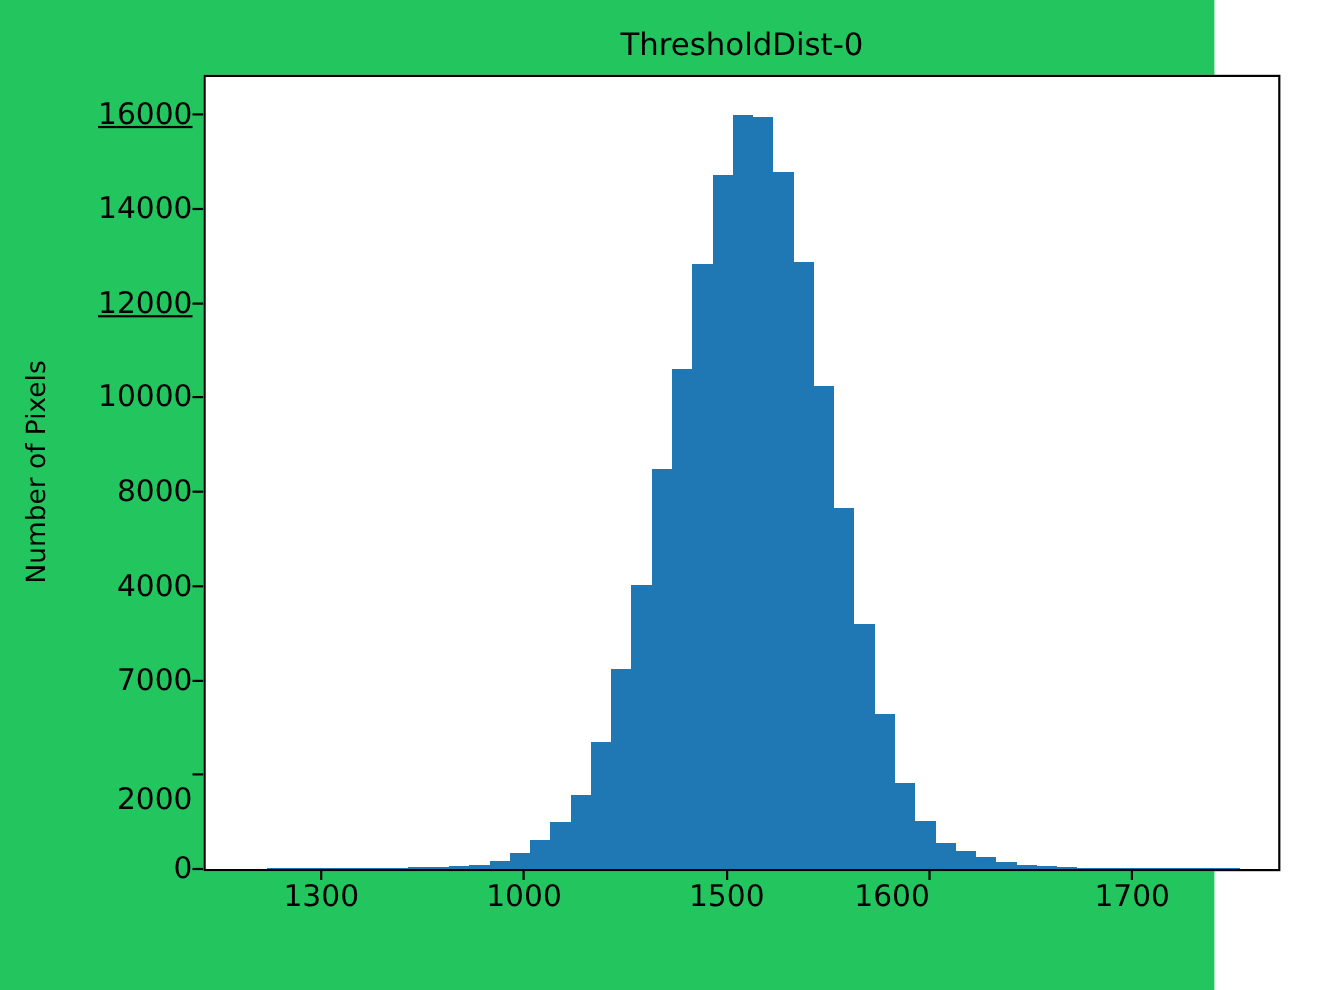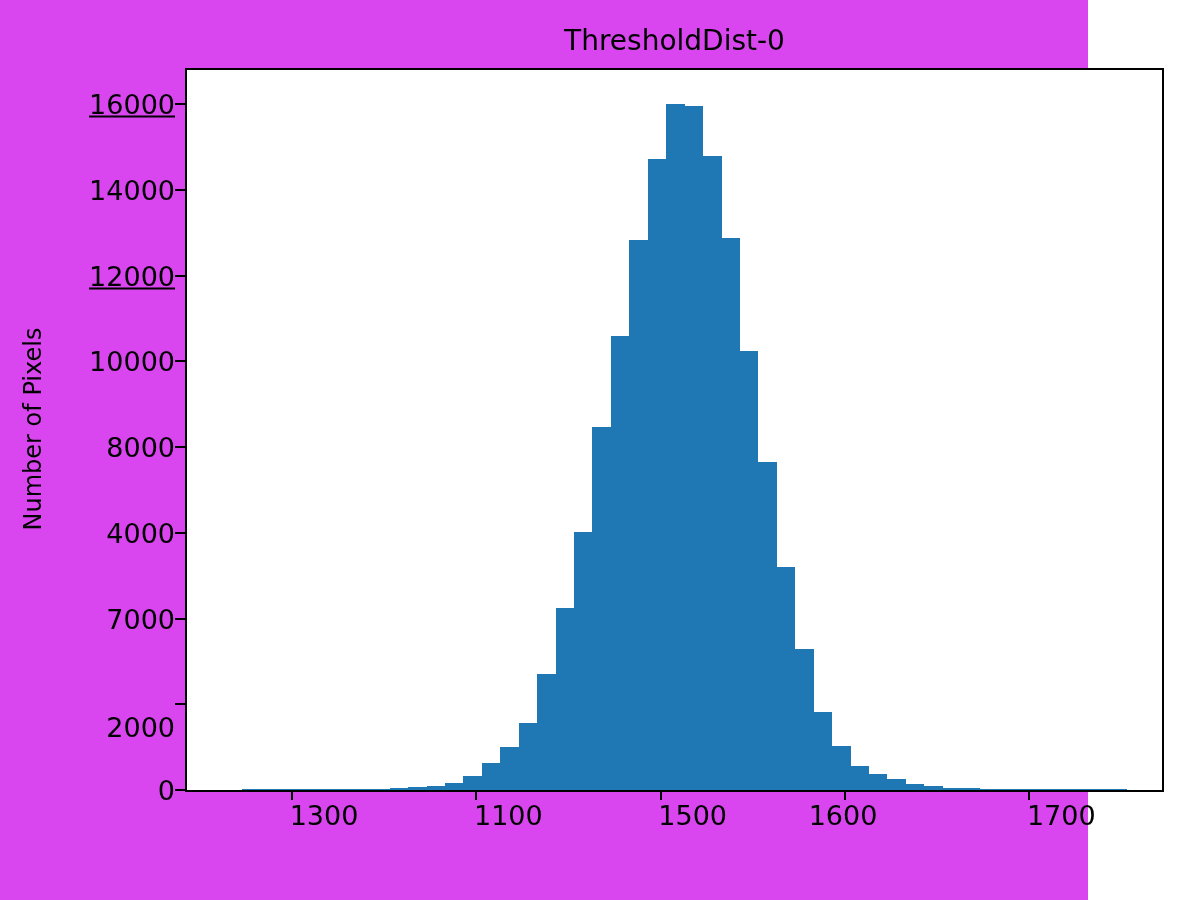--- a/index.html
+++ b/index.html
@@ -12,21 +12,22 @@
     width: 1200px;
     height: 900px;
     font-family: "DejaVu Sans", sans-serif;
     overflow: hidden;
   }
 
   #figure {
     position: relative;
     width: 1088px;
     height: 900px;
-    background: #d946ef;
+    background: #22c55e;
+    padding-left: 16px;
   }
 
   
   #chart-title {
     position: absolute;
     left: 185px;
     top: 24px;
     width: 979px;
     text-align: center;
     font-size: 28px;
@@ -92,21 +93,20 @@
   
   .xtick-label {
     position: absolute;
     top: 802px;
     text-align: center;
     font-size: 27px;
     color: #000000;
     line-height: 27px;
     white-space: nowrap;
     transform: translateX(-50%);
-    margin-left: 32px;
   }
   .xtick-mark {
     position: absolute;
     top: 790px;
     width: 2px;
     height: 10px;
     background: #000000;
   }
 
   
@@ -225,21 +225,21 @@
 
   <div id="xtick-marks">
       <div class="xtick-mark" style="left: 291.057px;"></div>
       <div class="xtick-mark" style="left: 475.367px;"></div>
       <div class="xtick-mark" style="left: 659.677px;"></div>
       <div class="xtick-mark" style="left: 843.987px;"></div>
       <div class="xtick-mark" style="left: 1028.3px;"></div>
     </div>
   <div id="xtick-labels">
       <div class="xtick-label" style="left: 292.057px;">1300</div>
-      <div class="xtick-label" style="left: 476.367px;">1100</div>
+      <div class="xtick-label" style="left: 476.367px;">1000</div>
       <div class="xtick-label" style="left: 660.677px;">1500</div>
       <div class="xtick-label" style="left: 811px;">1600</div>
       <div class="xtick-label" style="left: 1029.3px;">1700</div>
     </div>
 
 
   <div id="ylabel">Number of Pixels</div>
 
 </div>
 

